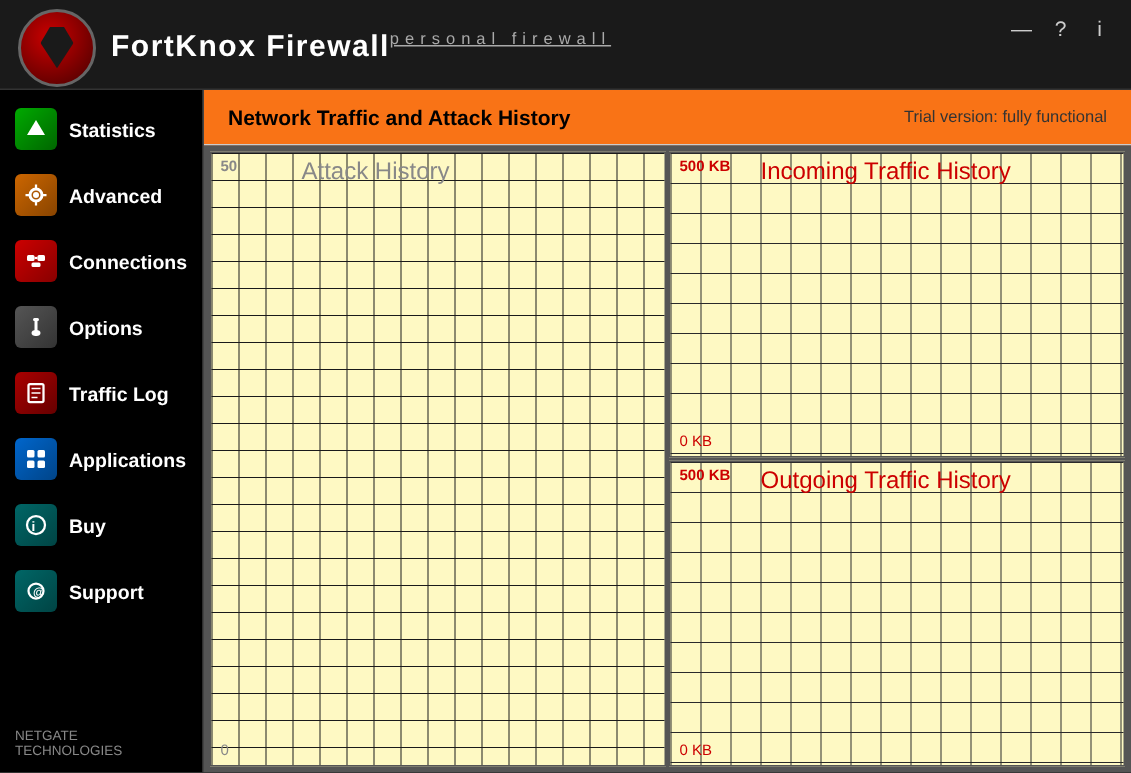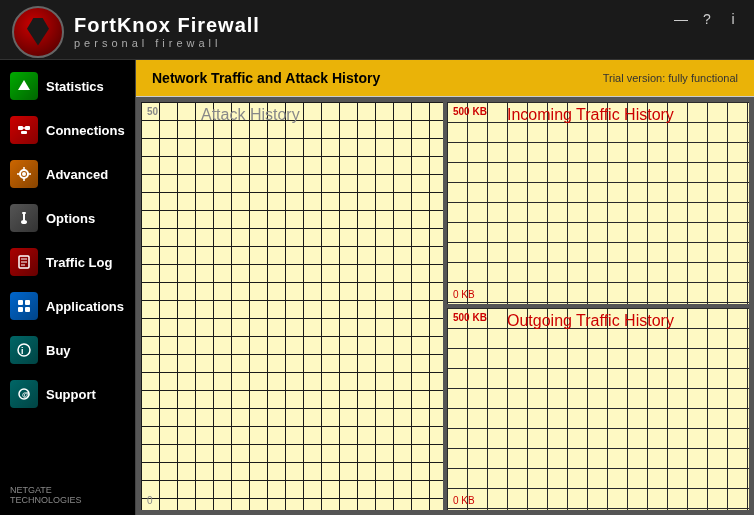--- a/index.html
+++ b/index.html
@@ -42,33 +42,34 @@
     .logo-circle::before {
       content: '';
       width: 22px;
       height: 28px;
       background: #1a1a1a;
       clip-path: polygon(30% 0%, 70% 0%, 100% 40%, 50% 100%, 0% 40%);
       position: absolute;
     }
     .title-text-area {
       display: flex;
-      flex-direction: column;
+      flex-direction: row;
       justify-content: center;
     }
     .app-title {
       color: #ffffff;
       font-size: 20px;
       font-weight: bold;
       letter-spacing: 1px;
     }
     .app-subtitle {
       color: #aaaaaa;
       font-size: 11px;
       letter-spacing: 4px;
+      text-decoration: underline;
     }
     .title-controls {
       display: flex;
       gap: 8px;
       align-items: center;
       align-self: flex-start;
       padding-top: 2px;
     }
     .title-btn {
       color: #ccc;
@@ -135,21 +136,21 @@
       background: #2a2a2a;
       display: flex;
       flex-direction: column;
       border-left: 1px solid #444;
     }
     .content-header {
       display: flex;
       justify-content: space-between;
       align-items: center;
       padding: 10px 16px;
-      background: #eab308;
+      background: #f97316;
       border-bottom: 1px solid #ccc;
     }
     .content-title {
       font-size: 14px;
       font-weight: bold;
       color: #000;
     }
     .trial-text {
       font-size: 11px;
       color: #333;
@@ -253,44 +254,44 @@
   <div class="sidebar">
     <div class="sidebar-item">
       <div class="sidebar-icon icon-green">
         <svg width="16" height="16" viewBox="0 0 16 16" fill="white">
           <polygon points="8,2 14,12 2,12"></polygon>
         </svg>
       </div>
       <span>Statistics</span>
     </div>
     <div class="sidebar-item">
-      <div class="sidebar-icon icon-red">
-        <svg width="16" height="16" viewBox="0 0 16 16" fill="white">
-          <rect x="2" y="4" width="5" height="4" rx="1"></rect>
-          <rect x="9" y="4" width="5" height="4" rx="1"></rect>
-          <line x1="7" y1="6" x2="9" y2="6" stroke="white" stroke-width="1.5"></line>
-          <rect x="5" y="9" width="6" height="3" rx="1"></rect>
-        </svg>
-      </div>
-      <span>Connections</span>
-    </div>
-    <div class="sidebar-item">
       <div class="sidebar-icon icon-orange">
         <svg width="16" height="16" viewBox="0 0 16 16" fill="white">
           <circle cx="8" cy="8" r="4" fill="none" stroke="white" stroke-width="2"></circle>
           <circle cx="8" cy="8" r="2" fill="white"></circle>
           <line x1="8" y1="1" x2="8" y2="4" stroke="white" stroke-width="1.5"></line>
           <line x1="8" y1="12" x2="8" y2="15" stroke="white" stroke-width="1.5"></line>
           <line x1="1" y1="8" x2="4" y2="8" stroke="white" stroke-width="1.5"></line>
           <line x1="12" y1="8" x2="15" y2="8" stroke="white" stroke-width="1.5"></line>
         </svg>
       </div>
       <span>Advanced</span>
     </div>
     <div class="sidebar-item">
+      <div class="sidebar-icon icon-red">
+        <svg width="16" height="16" viewBox="0 0 16 16" fill="white">
+          <rect x="2" y="4" width="5" height="4" rx="1"></rect>
+          <rect x="9" y="4" width="5" height="4" rx="1"></rect>
+          <line x1="7" y1="6" x2="9" y2="6" stroke="white" stroke-width="1.5"></line>
+          <rect x="5" y="9" width="6" height="3" rx="1"></rect>
+        </svg>
+      </div>
+      <span>Connections</span>
+    </div>
+    <div class="sidebar-item">
       <div class="sidebar-icon icon-gray">
         <svg width="16" height="16" viewBox="0 0 16 16" fill="white">
           <rect x="6" y="2" width="4" height="2" rx="1" transform="rotate(0,8,8)"></rect>
           <rect x="7" y="2" width="2" height="12" rx="1"></rect>
           <ellipse cx="8" cy="12" rx="3" ry="2"></ellipse>
         </svg>
       </div>
       <span>Options</span>
     </div>
     <div class="sidebar-item">

